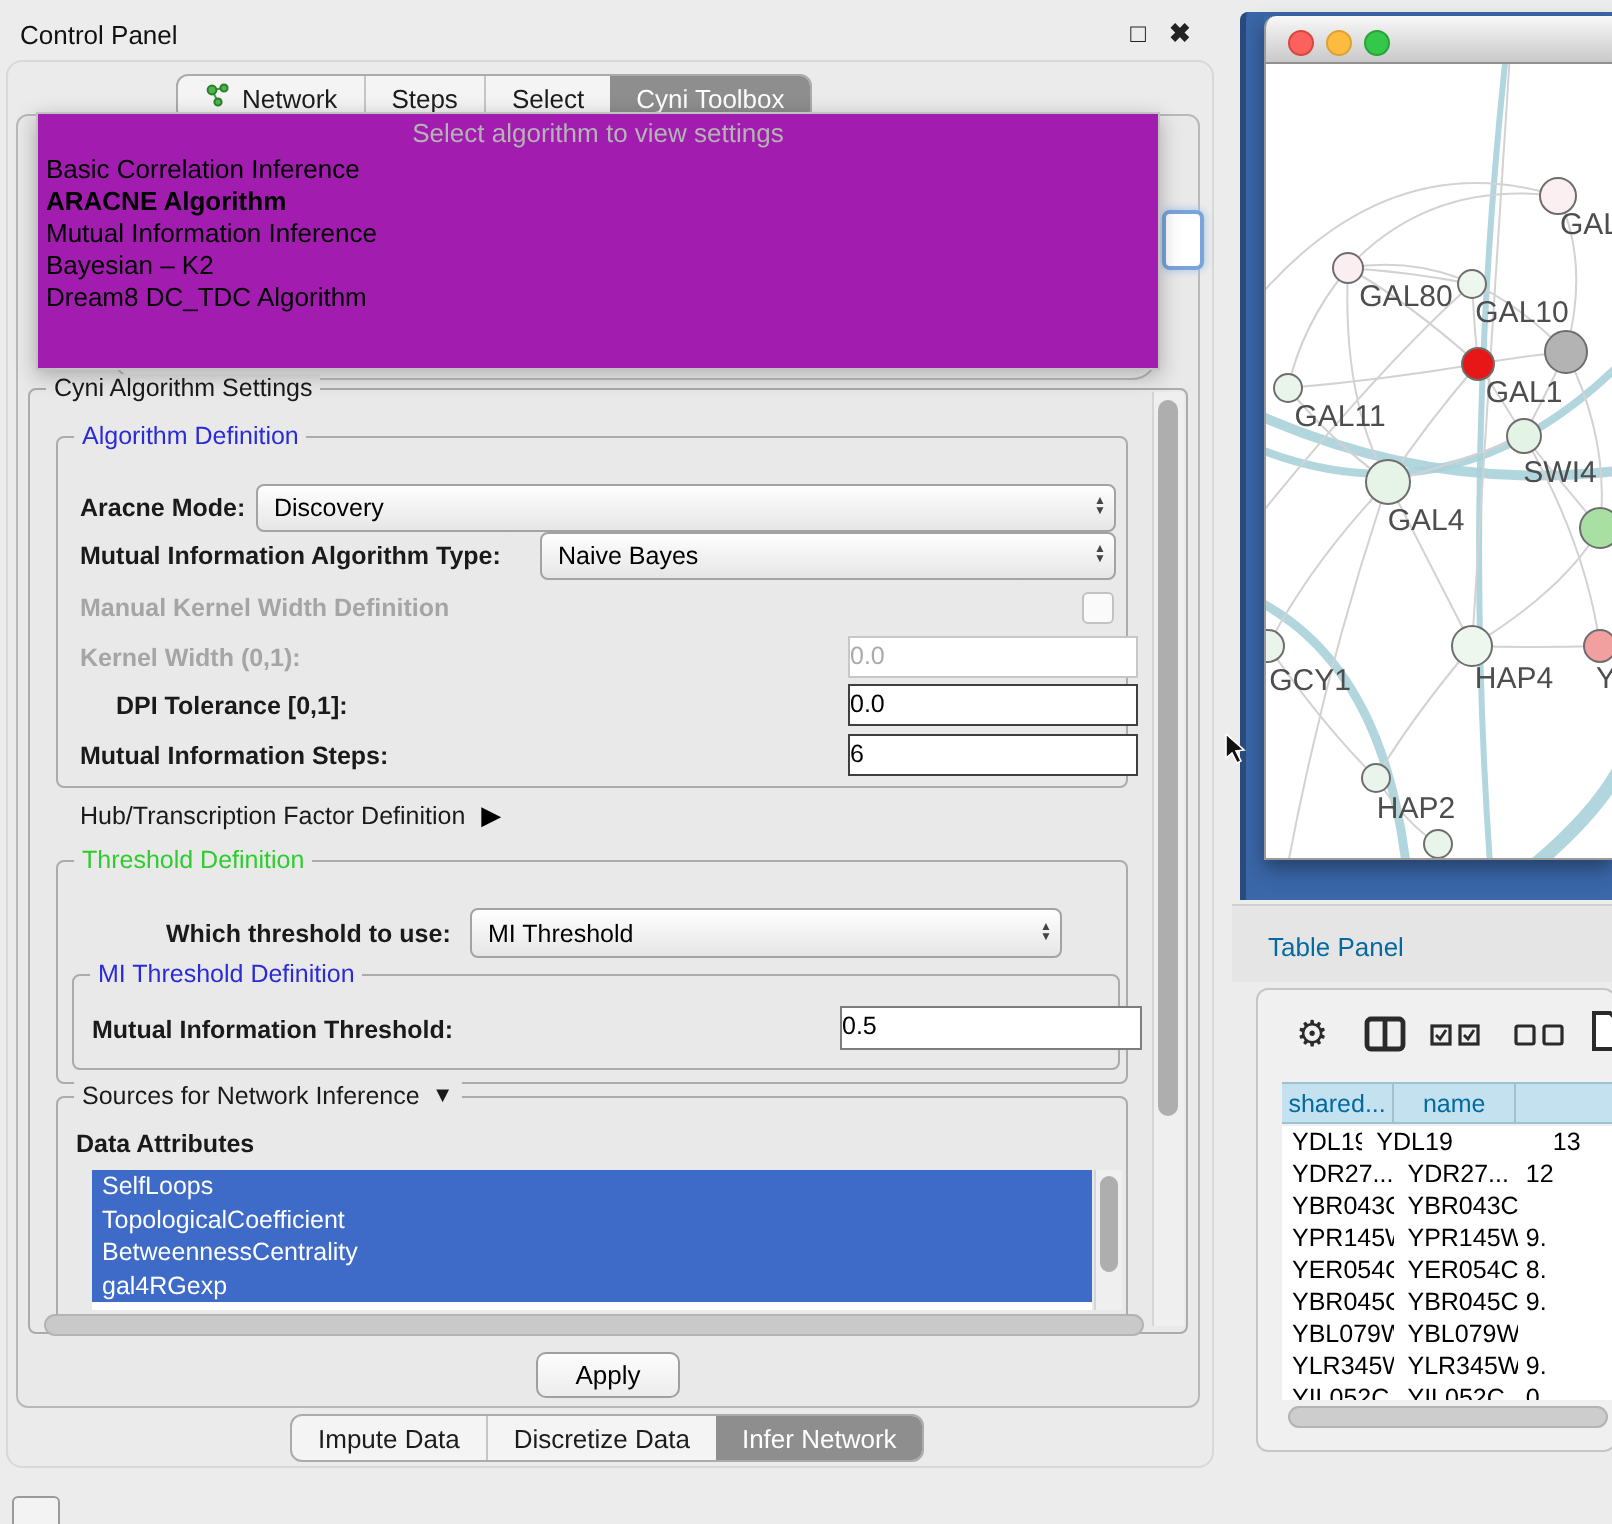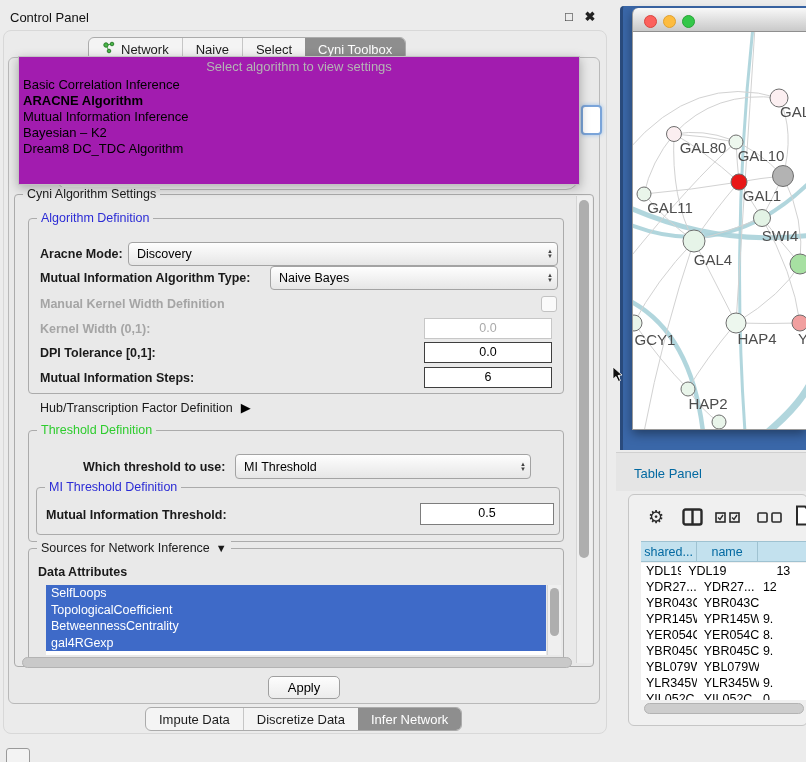--- a/index.html
+++ b/index.html
@@ -38,21 +38,21 @@
   .gtitle.green{color:#2ecc2e;}
 
   .lbl{font-size:12.5px;color:#1a1a1a;white-space:nowrap;}
   .b{font-weight:bold;}
   .dis{color:#a5a5a5;}
 
   .combo{background:linear-gradient(#fefefe,#e6e6e6);border:1px solid #a3a3a3;border-radius:4px;display:flex;align-items:center;}
   .combo .cval{flex:1;padding-left:8px;font-size:12.5px;color:#000;}
   .combo .spin{width:14px;display:flex;flex-direction:column;align-items:center;justify-content:center;font-size:6px;color:#444;line-height:5px;}
 
-  .field{background:#fff;text-align:center;font-size:12.5px;line-height:19px;padding-right:0;}
+  .field{background:#fff;text-align:left;font-size:12.5px;line-height:19px;padding-right:17px;}
   .field.dark{border:1.5px solid #3f3f3f;color:#000;}
   .field.mid{border:1px solid #7d7d7d;color:#000;}
   .field.off{border:1px solid #c7c7c7;color:#aaa;}
 
   .checkbox{width:14px;height:14px;border:1px solid #c2c2c2;border-radius:3px;background:#fafafa;}
 
   .list{background:#fff;}
   .list .li{height:16.5px;line-height:16.5px;background:#3e6ac8;color:#fff;padding-left:5px;font-size:12.5px;}
 
   .sb-track-v{background:#efefef;border-left:1px solid #d5d5d5;}
@@ -102,21 +102,21 @@
           <line x1="4" y1="4" x2="10" y2="3" stroke="#3aa53a" stroke-width="1"></line>
           <line x1="4" y1="4" x2="7" y2="10" stroke="#3aa53a" stroke-width="1"></line>
           <circle cx="4" cy="4" r="2.2" fill="#49b849" stroke="#2e7d2e"></circle>
           <circle cx="10" cy="3" r="1.8" fill="#49b849" stroke="#2e7d2e"></circle>
           <circle cx="7" cy="10" r="1.8" fill="#49b849" stroke="#2e7d2e"></circle>
         </svg>
       </span>
       <span>Network</span>
     </div>
     <div class="tab">
-        <span>Naive</span>
+        <span>Steps</span>
       </div>
     <div class="tab">
         <span>Select</span>
       </div>
     <div class="tab sel">
         <span>Cyni Toolbox</span>
       </div>
   </div>
 
   <div class="abs content-panel"></div>
@@ -153,21 +153,21 @@
         <span>▼</span>
       </span>
   </div>
 
   <span class="abs lbl b dis" style="left:40px;top:297px;">Manual Kernel Width Definition</span>
   <div class="abs checkbox" style="left:541px;top:296px;"></div>
 
   <span class="abs lbl b dis" style="left:40px;top:322px;">Kernel Width (0,1):</span>
   <div class="abs field off" style="left:424px;top:318px;width:126px;height:19px;">0.0</div>
 
-  <span class="abs lbl b" style="left:40px;top:346px;">DPI Tolerance [0,1]:</span>
+  <span class="abs lbl b" style="left:30px;top:346px;padding-left:28px;">DPI Tolerance [0,1]:</span>
   <div class="abs field dark" style="left:424px;top:342px;width:126px;height:19px;">0.0</div>
 
   <span class="abs lbl b" style="left:40px;top:371px;">Mutual Information Steps:</span>
   <div class="abs field dark" style="left:424px;top:367px;width:126px;height:19px;">6</div>
 
   <div class="abs" style="left:40px;top:400px;display:flex;align-items:center;gap:8px;">
     <span class="lbl">Hub/Transcription Factor Definition</span>
     <span style="font-size:13px;color:#000;">▶</span>
   </div>
 

